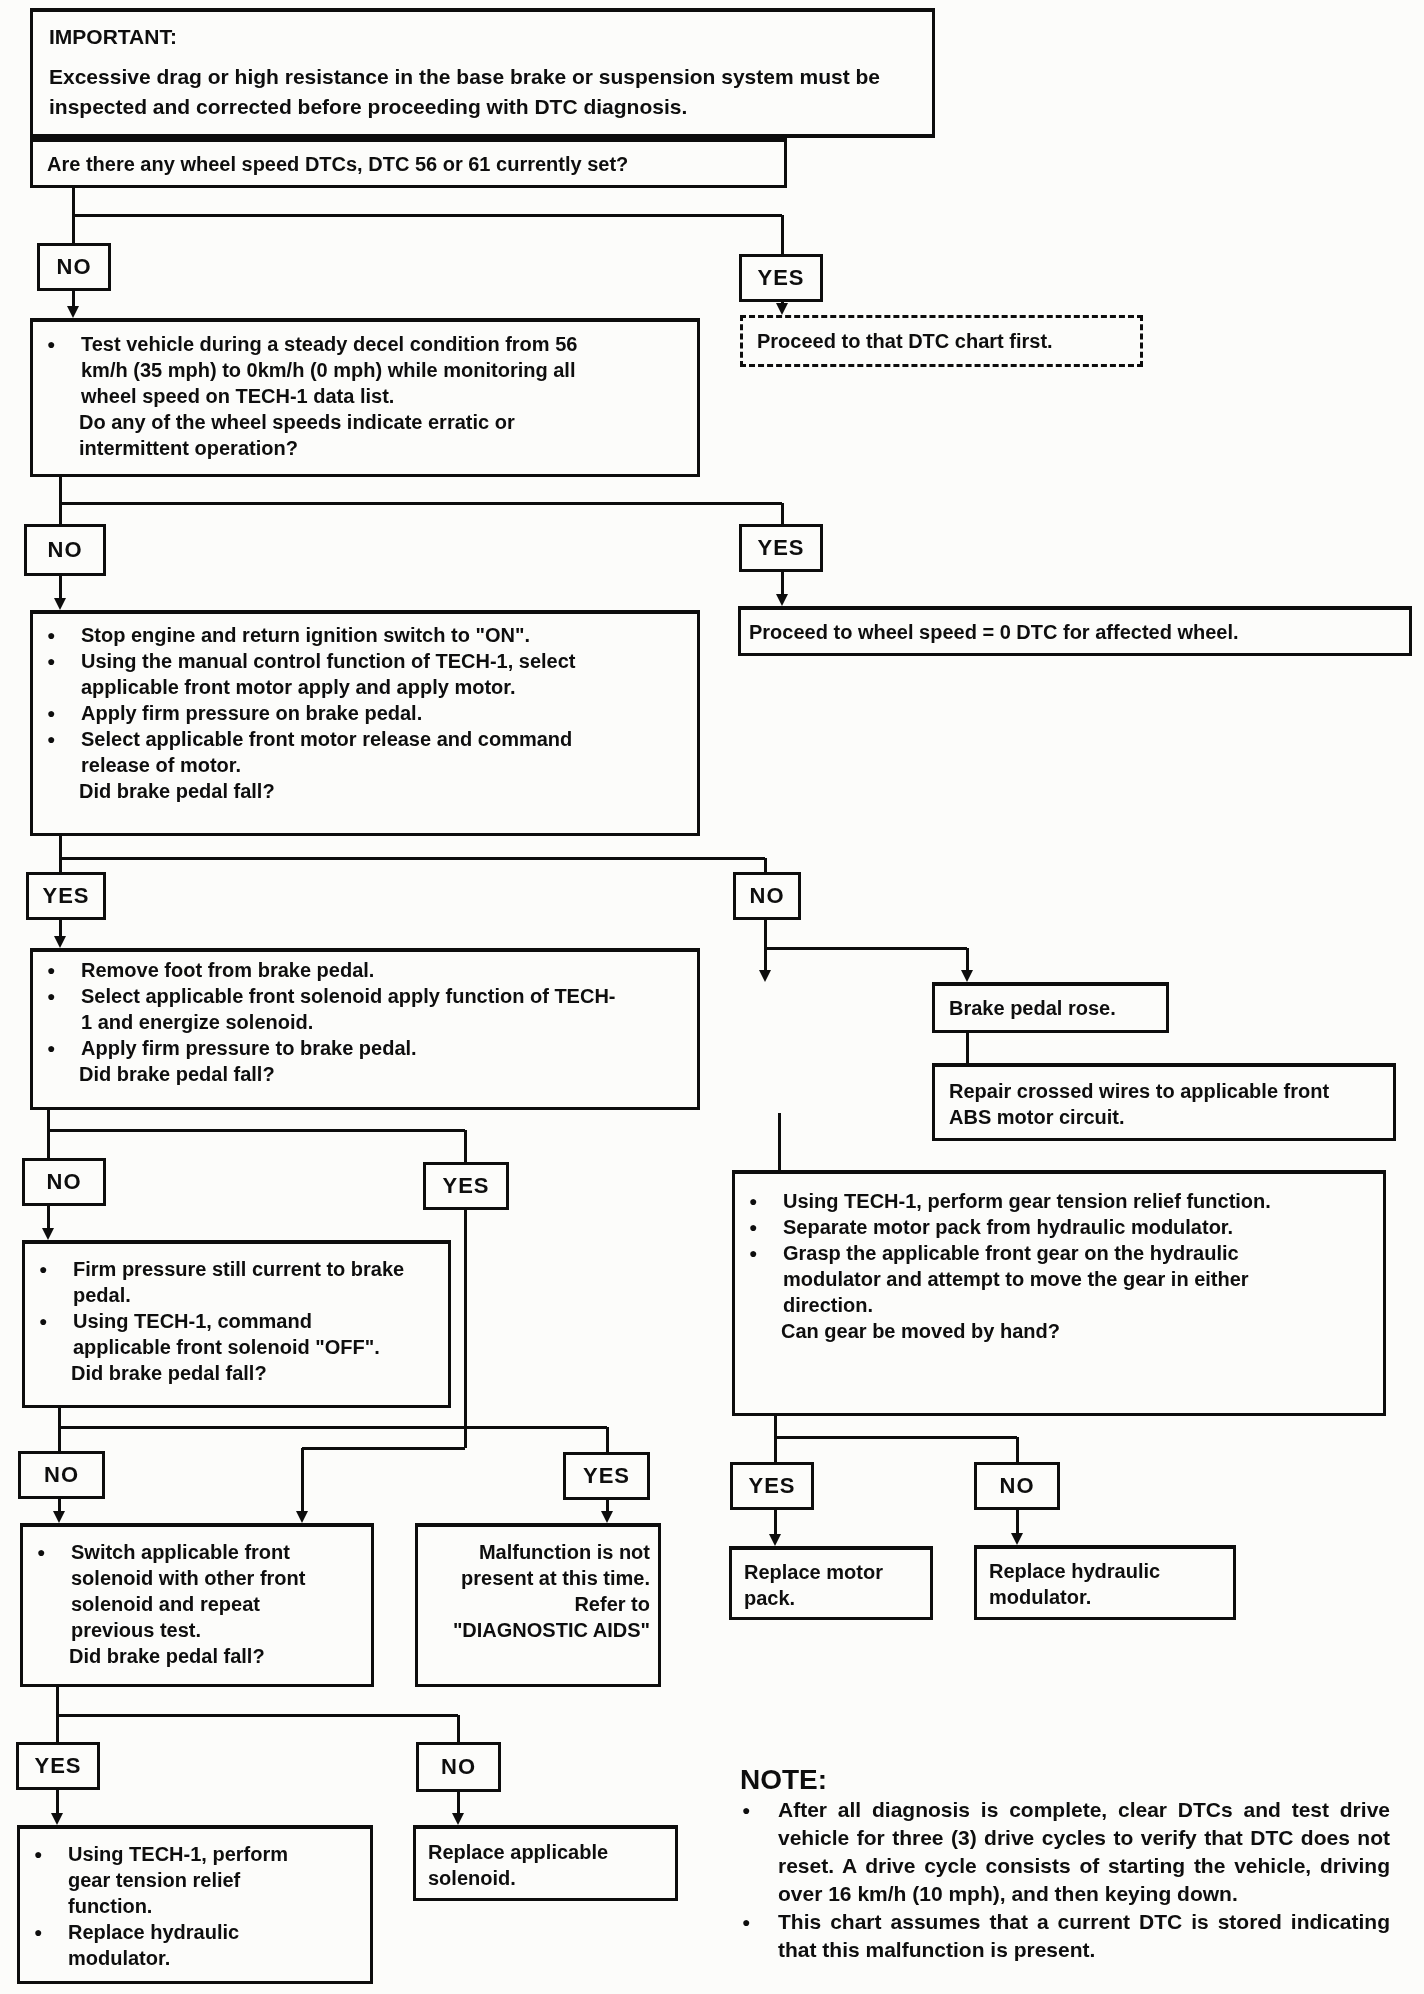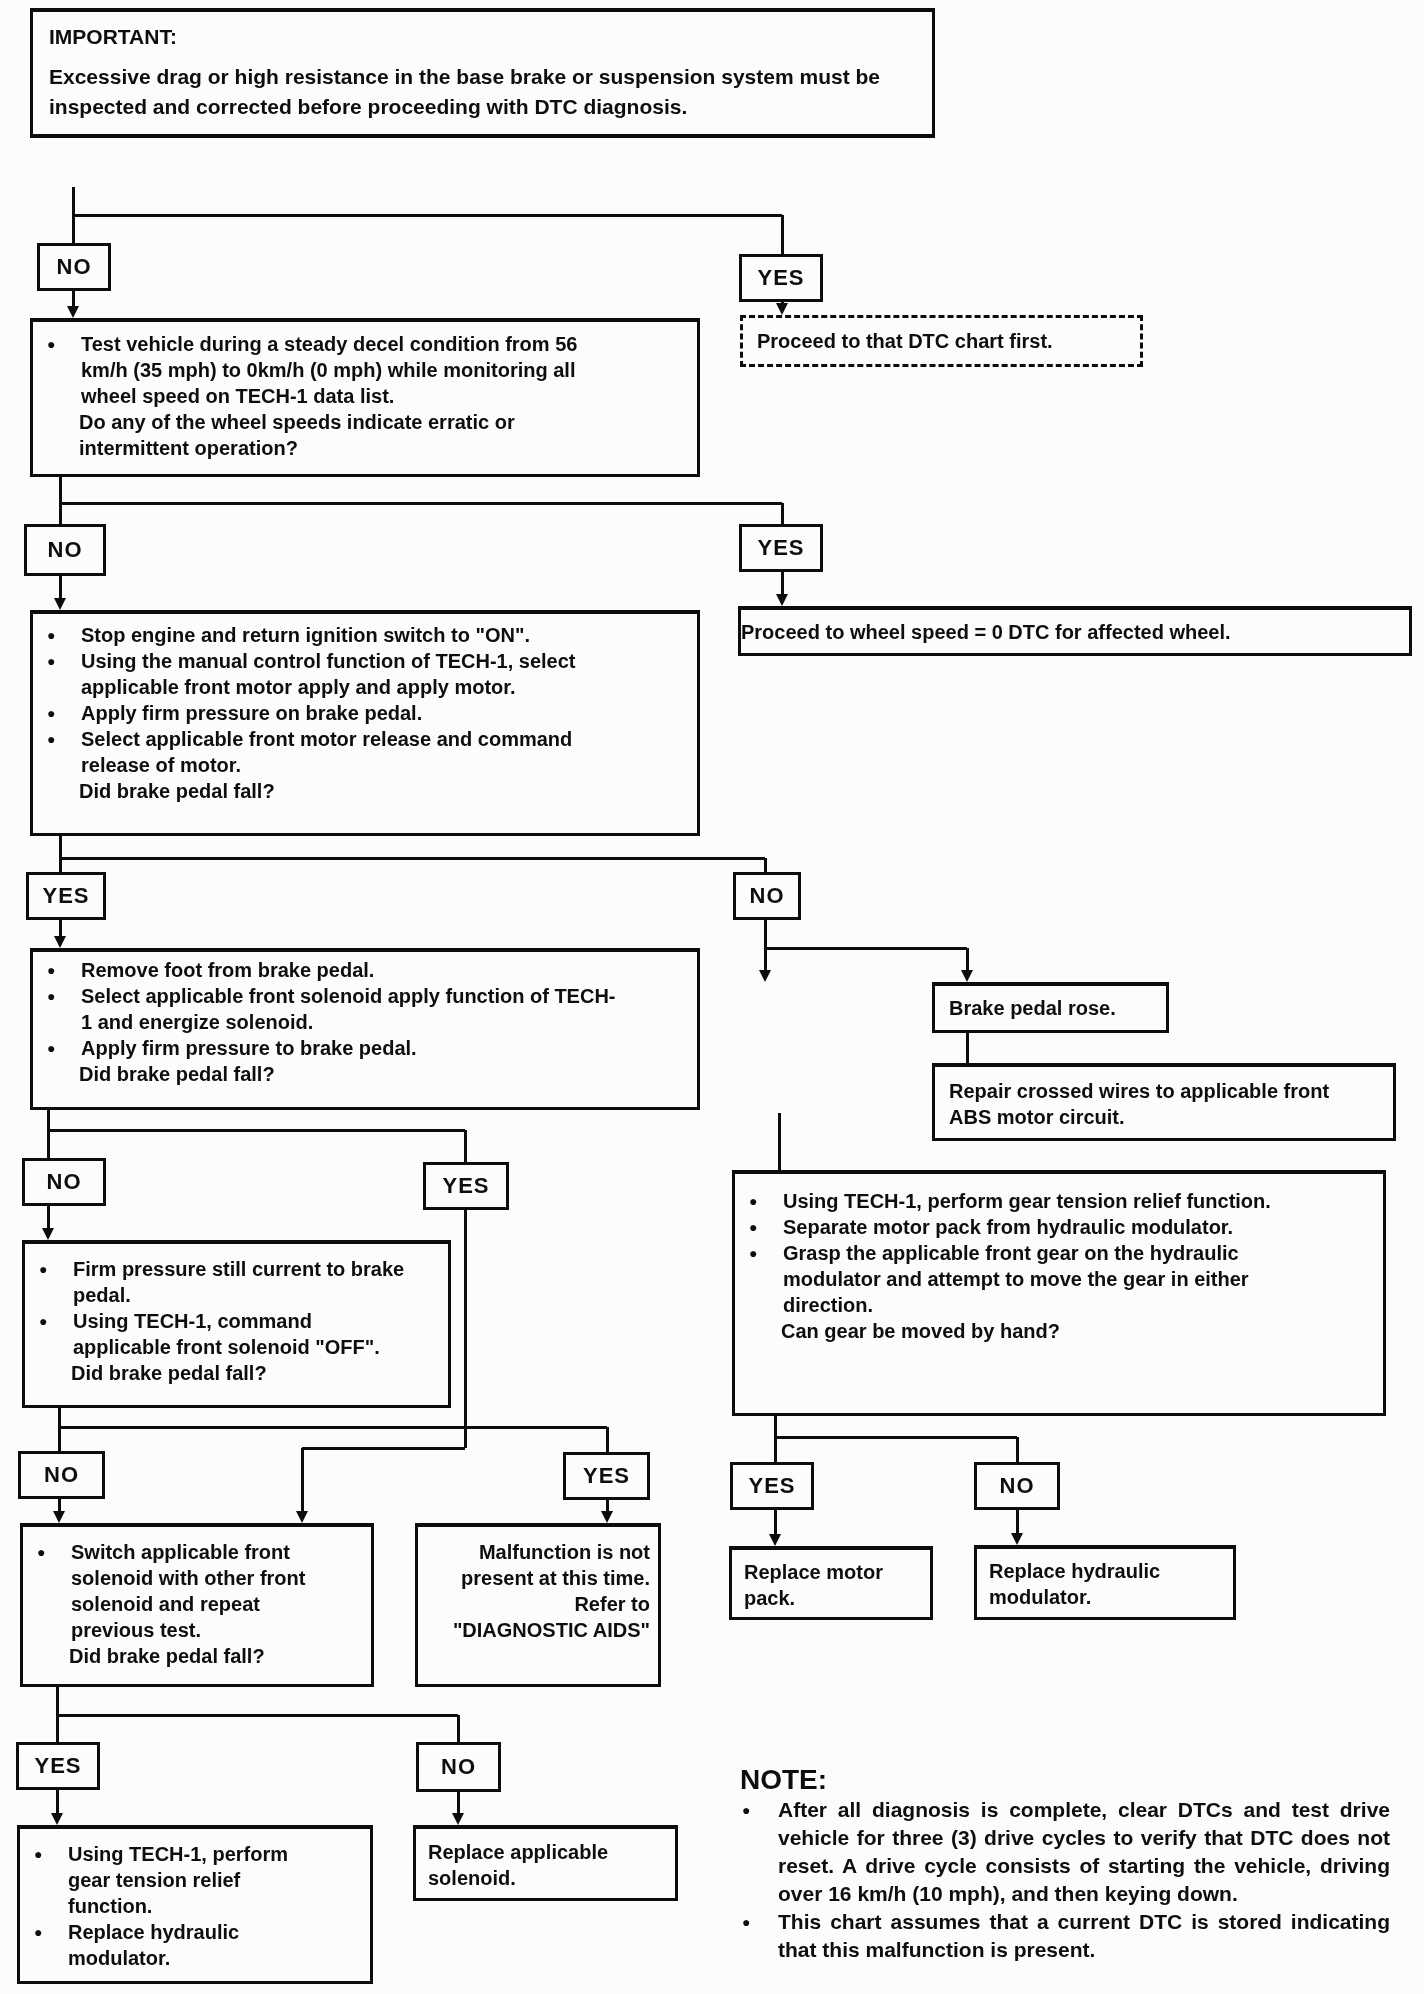--- a/index.html
+++ b/index.html
@@ -40,40 +40,43 @@
 </head>
 <body>
 
 <div id="canvas">
 
   <div class="box imp tt bb" style="left:30px;top:8px;width:905px;">
     <div class="imp-h">IMPORTANT:</div>
     <div class="imp-b">Excessive drag or high resistance in the base brake or suspension system must be inspected and corrected before proceeding with DTC diagnosis.</div>
   </div>
 
+  <div class="box cl tt" style="left:30px;top:138px;width:757px;height:50px;padding:0 14px;">
+    <span>Are there any wheel speed DTCs, DTC 56 or 61 currently set?</span>
+  </div>
 
   <div class="tag" style="left:37px;top:243px;width:74px;height:48px;">NO</div>
   <div class="tag" style="left:739px;top:254px;width:84px;height:48px;">YES</div>
 
   <div class="box cl dashed" style="left:740px;top:315px;width:403px;height:52px;padding:0 14px;">
     <span>Proceed to that DTC chart first.</span>
   </div>
 
   <div class="box tt" style="left:30px;top:318px;width:670px;height:159px;padding:9px 79px 8px 12px;">
     <div class="li">
         <span class="dot">●</span>
         <span class="bt">Test vehicle during a steady decel condition from 56 km/h (35 mph) to 0km/h (0 mph) while monitoring all wheel speed on TECH-1 data list.</span>
       </div>
     <div class="ql">Do any of the wheel speeds indicate erratic or intermittent operation?</div>
   </div>
 
   <div class="tag" style="left:24px;top:524px;width:82px;height:52px;">NO</div>
   <div class="tag" style="left:739px;top:524px;width:84px;height:48px;">YES</div>
 
-  <div class="box cl tt" style="left:738px;top:606px;width:674px;height:50px;padding:0 0;">
+  <div class="box cl tt" style="left:738px;top:606px;width:674px;height:50px;padding:0 8px;">
     <span>Proceed to wheel speed = 0 DTC for affected wheel.</span>
   </div>
 
   <div class="box tt" style="left:30px;top:610px;width:670px;height:226px;padding:8px 79px 8px 12px;">
     <div class="li">
         <span class="dot">●</span>
         <span class="bt">Stop engine and return ignition switch to "ON".</span>
       </div>
     <div class="li">
         <span class="dot">●</span>

